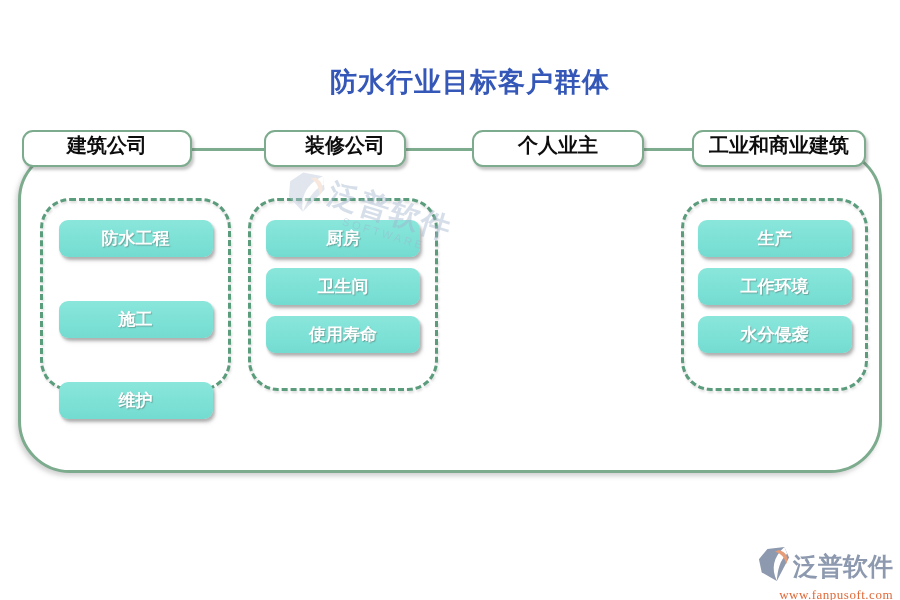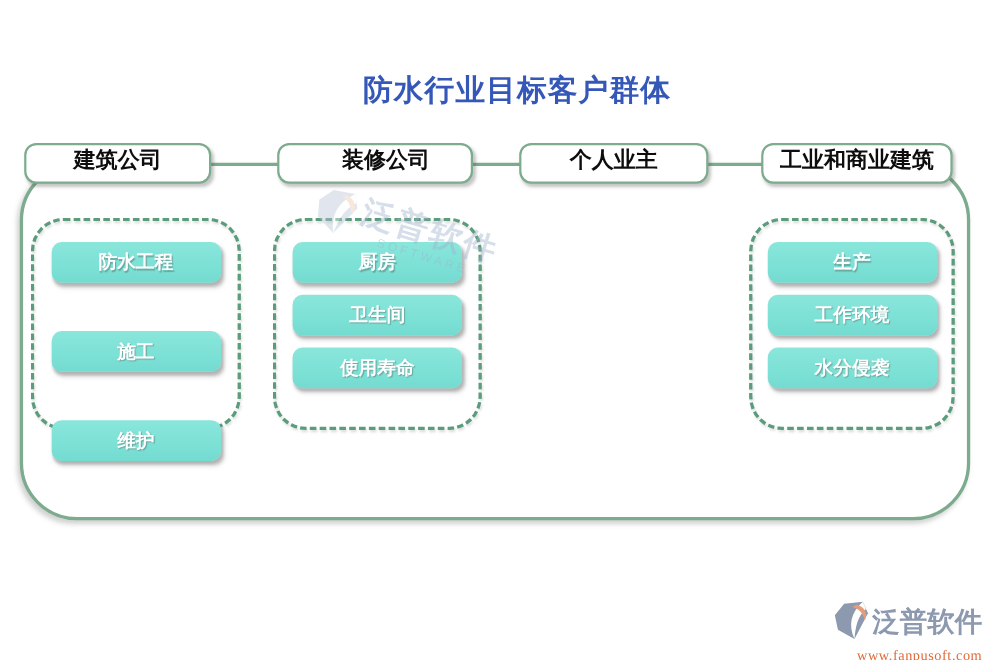--- a/index.html
+++ b/index.html
@@ -44,36 +44,36 @@
     border:2.5px solid var(--outline-green);
     border-radius:11px;
     box-shadow:2px 3px 3px rgba(90,90,90,0.35);
     display:flex;justify-content:center;
     font-family:"Liberation Serif","DejaVu Serif",serif;
     font-weight:bold;font-size:20px;color:#0d0d0d;
     box-sizing:border-box;
     z-index:3;
   }
   .hb1{left:22px;width:170px;}
-  .hb2{left:252px;width:178px;padding-left:20px;}
+  .hb2{left:264px;width:142px;padding-left:20px;}
   .hb3{left:472px;width:172px;}
   .hb4{left:692px;width:174px;}
 
   .dashed-box{
     position:absolute;top:198px;height:193px;
     border:3px dashed var(--dashed-green);
     border-radius:30px;
     box-sizing:border-box;
     display:flex;flex-direction:column;align-items:center;
     padding-top:19px;gap:11px;
     z-index:2;
     filter:drop-shadow(1px 2px 1px rgba(120,120,120,0.25));
     background:transparent;
   }
-  .db1{left:28px;width:191px;gap:44px;}
+  .db1{left:40px;width:191px;gap:44px;}
   .db2{left:248px;width:190px;}
   .db3{left:464px;width:188px;}
   .db4{left:681px;width:187px;}
 
   .item-btn{
     width:154px;height:37px;flex:0 0 37px;
     background:linear-gradient(180deg,#8ae6db 0%,var(--item-teal) 55%,#74dbd0 100%);
     border-radius:9px;
     box-shadow:2px 3px 3px rgba(110,110,110,0.4);
     display:flex;align-items:center;justify-content:center;

